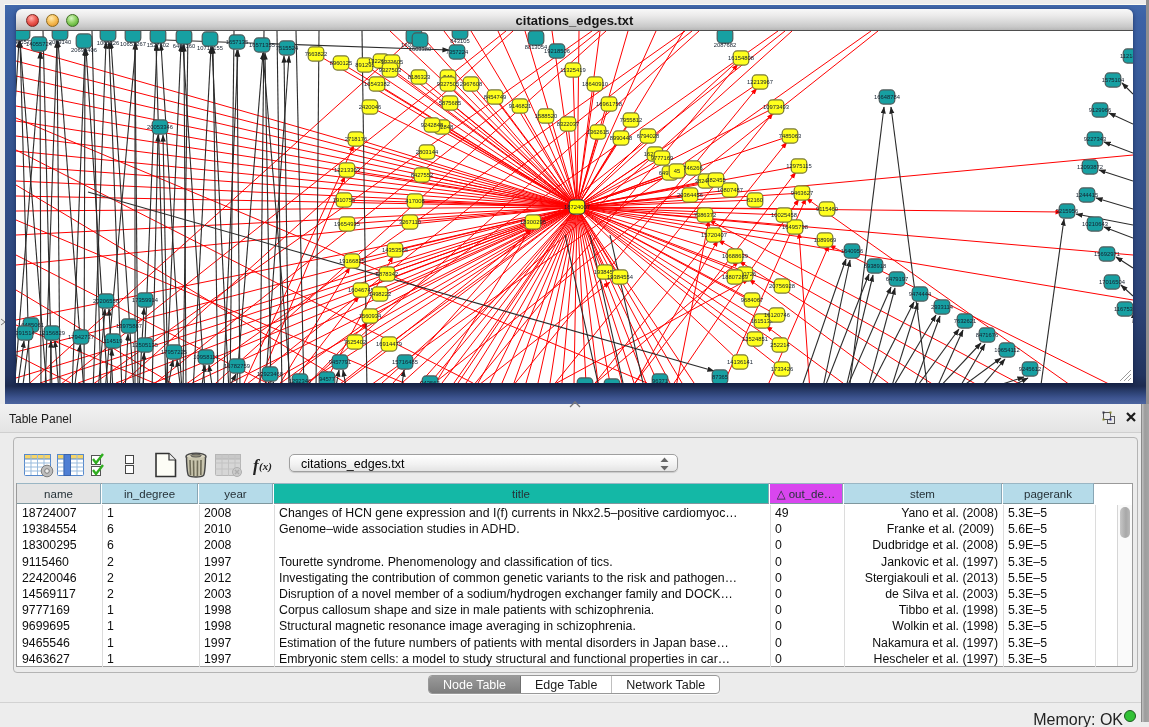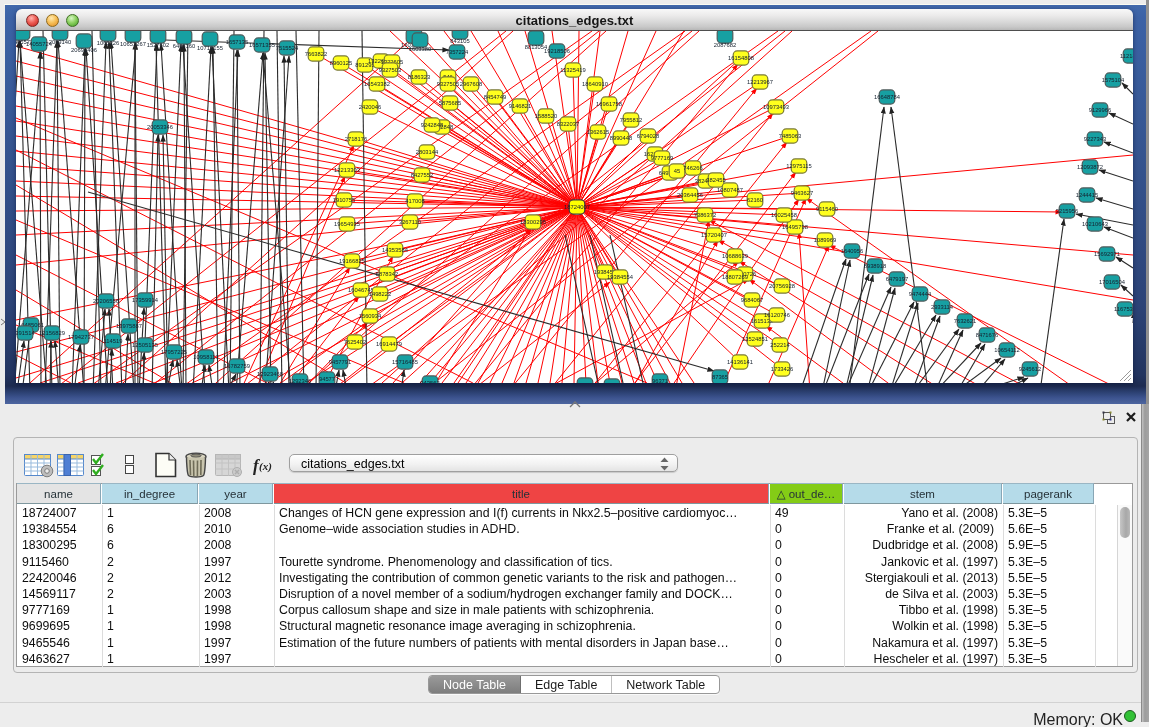--- a/index.html
+++ b/index.html
@@ -648,20 +648,23 @@
     <text x="577" y="209.3" font-size="5.8" fill="#15202e" text-anchor="middle" font-family="Liberation Sans, sans-serif">18724007</text>
 <g stroke="#9a9a9a" stroke-width="1">
       <line x1="1120" y1="381" x2="1131" y2="370"></line>
       <line x1="1124" y1="381" x2="1131" y2="374"></line>
       <line x1="1128" y1="381" x2="1131" y2="378"></line>
     </g>
 </svg>
 <div id="rightgray"></div>
 <div id="rightgray2"></div>
 <div id="tp">
+ <div id="tphead">
+      <span>Table Panel</span>
+    </div>
  <svg width="12" height="7" style="position:absolute;left:569px;top:-3px">
       <path d="M1,6 L6,1 L11,6" fill="none" stroke="#777" stroke-width="1.3"></path>
     </svg>
  <svg width="40" height="18" style="position:absolute;left:1100px;top:6px">
    <rect x="7.5" y="6.5" width="7" height="7" fill="none" stroke="#555"></rect>
    <rect x="3.5" y="2.5" width="7" height="7" fill="#ececec" stroke="#555"></rect>
    <rect x="2.5" y="1.5" width="2" height="2" fill="#334"></rect>
       <rect x="9.5" y="1.5" width="2" height="2" fill="#883"></rect>
    <rect x="2.5" y="8.5" width="2" height="2" fill="#883"></rect>
       <rect x="9.5" y="8.5" width="2" height="2" fill="#338"></rect>
@@ -736,22 +739,22 @@
 <div style="position:absolute;left:289px;top:453.5px;width:389px;height:18px;border:1px solid #9f9f9f;border-radius:5px;background:linear-gradient(180deg,#ffffff,#f1f1f1 60%,#e4e4e4);box-shadow:0 1px 1px rgba(0,0,0,.15)">
     <span style="position:absolute;left:11px;top:2px;font-size:12.5px;color:#000">citations_edges.txt</span>
     <svg width="11" height="14" style="position:absolute;right:7px;top:2px">
       <path d="M5.5,0.5 L9.5,5 H1.5 z" fill="#666"></path>
       <path d="M5.5,13.5 L9.5,9 H1.5 z" fill="#666"></path>
     </svg>
   </div>
 <div class="hc" style="left:17px;width:84px;background:#e4e4e4">name</div>
 <div class="hc" style="left:102px;width:96px;background:#b5dbe9">in_degree</div>
 <div class="hc" style="left:199px;width:74px;background:#b5dbe9">year</div>
-<div class="hc" style="left:274px;width:495px;background:#ef4444">title</div>
-<div class="hc" style="left:770px;width:73px;background:#84cc16">△ out_de…</div>
+<div class="hc" style="left:274px;width:495px;background:#14b8a6">title</div>
+<div class="hc" style="left:770px;width:73px;background:#d946ef">△ out_de…</div>
 <div class="hc" style="left:844px;width:158px;background:#b5dbe9">stem</div>
 <div class="hc" style="left:1003px;width:91px;background:#b5dbe9">pagerank</div>
 <div style="position:absolute;left:102px;top:505px;width:1px;height:162px;background:#dcdcdc"></div>
 <div style="position:absolute;left:199px;top:505px;width:1px;height:162px;background:#dcdcdc"></div>
 <div style="position:absolute;left:274px;top:505px;width:1px;height:162px;background:#dcdcdc"></div>
 <div style="position:absolute;left:770px;top:505px;width:1px;height:162px;background:#dcdcdc"></div>
 <div style="position:absolute;left:844px;top:505px;width:1px;height:162px;background:#dcdcdc"></div>
 <div style="position:absolute;left:1003px;top:505px;width:1px;height:162px;background:#dcdcdc"></div>
 <div style="position:absolute;left:1095px;top:505px;width:1px;height:162px;background:#dcdcdc"></div>
 <div class="row" style="top:505.0px">
@@ -831,20 +834,21 @@
 <div class="cell" style="left:187px;width:65px">1997</div>
 <div class="cell" style="left:262px;width:486px">Estimation of the future numbers of patients with mental disorders in Japan base…</div>
 <div class="cell" style="left:758px;width:64px">0</div>
 <div class="cell c" style="left:832px;width:149px">Nakamura et al. (1997)</div>
 <div class="cell" style="left:991px;width:82px">5.3E–5</div>
 </div>
 <div class="row" style="top:650.8px">
 <div class="cell" style="left:5px;width:75px">9463627</div>
 <div class="cell" style="left:90px;width:87px">1</div>
 <div class="cell" style="left:187px;width:65px">1997</div>
+<div class="cell" style="left:262px;width:486px">Embryonic stem cells: a model to study structural and functional properties in car…</div>
 <div class="cell" style="left:758px;width:64px">0</div>
 <div class="cell c" style="left:832px;width:149px">Hescheler et al. (1997)</div>
 <div class="cell" style="left:991px;width:82px">5.3E–5</div>
 </div>
 <div id="sbtrack"></div>
 <div id="sbthumb"></div>
 <div id="seg">
   <div class="sg sgsel">Node Table</div>
     <div class="sg">Edge Table</div>
     <div class="sg" style="border-right:none">Network Table</div>

